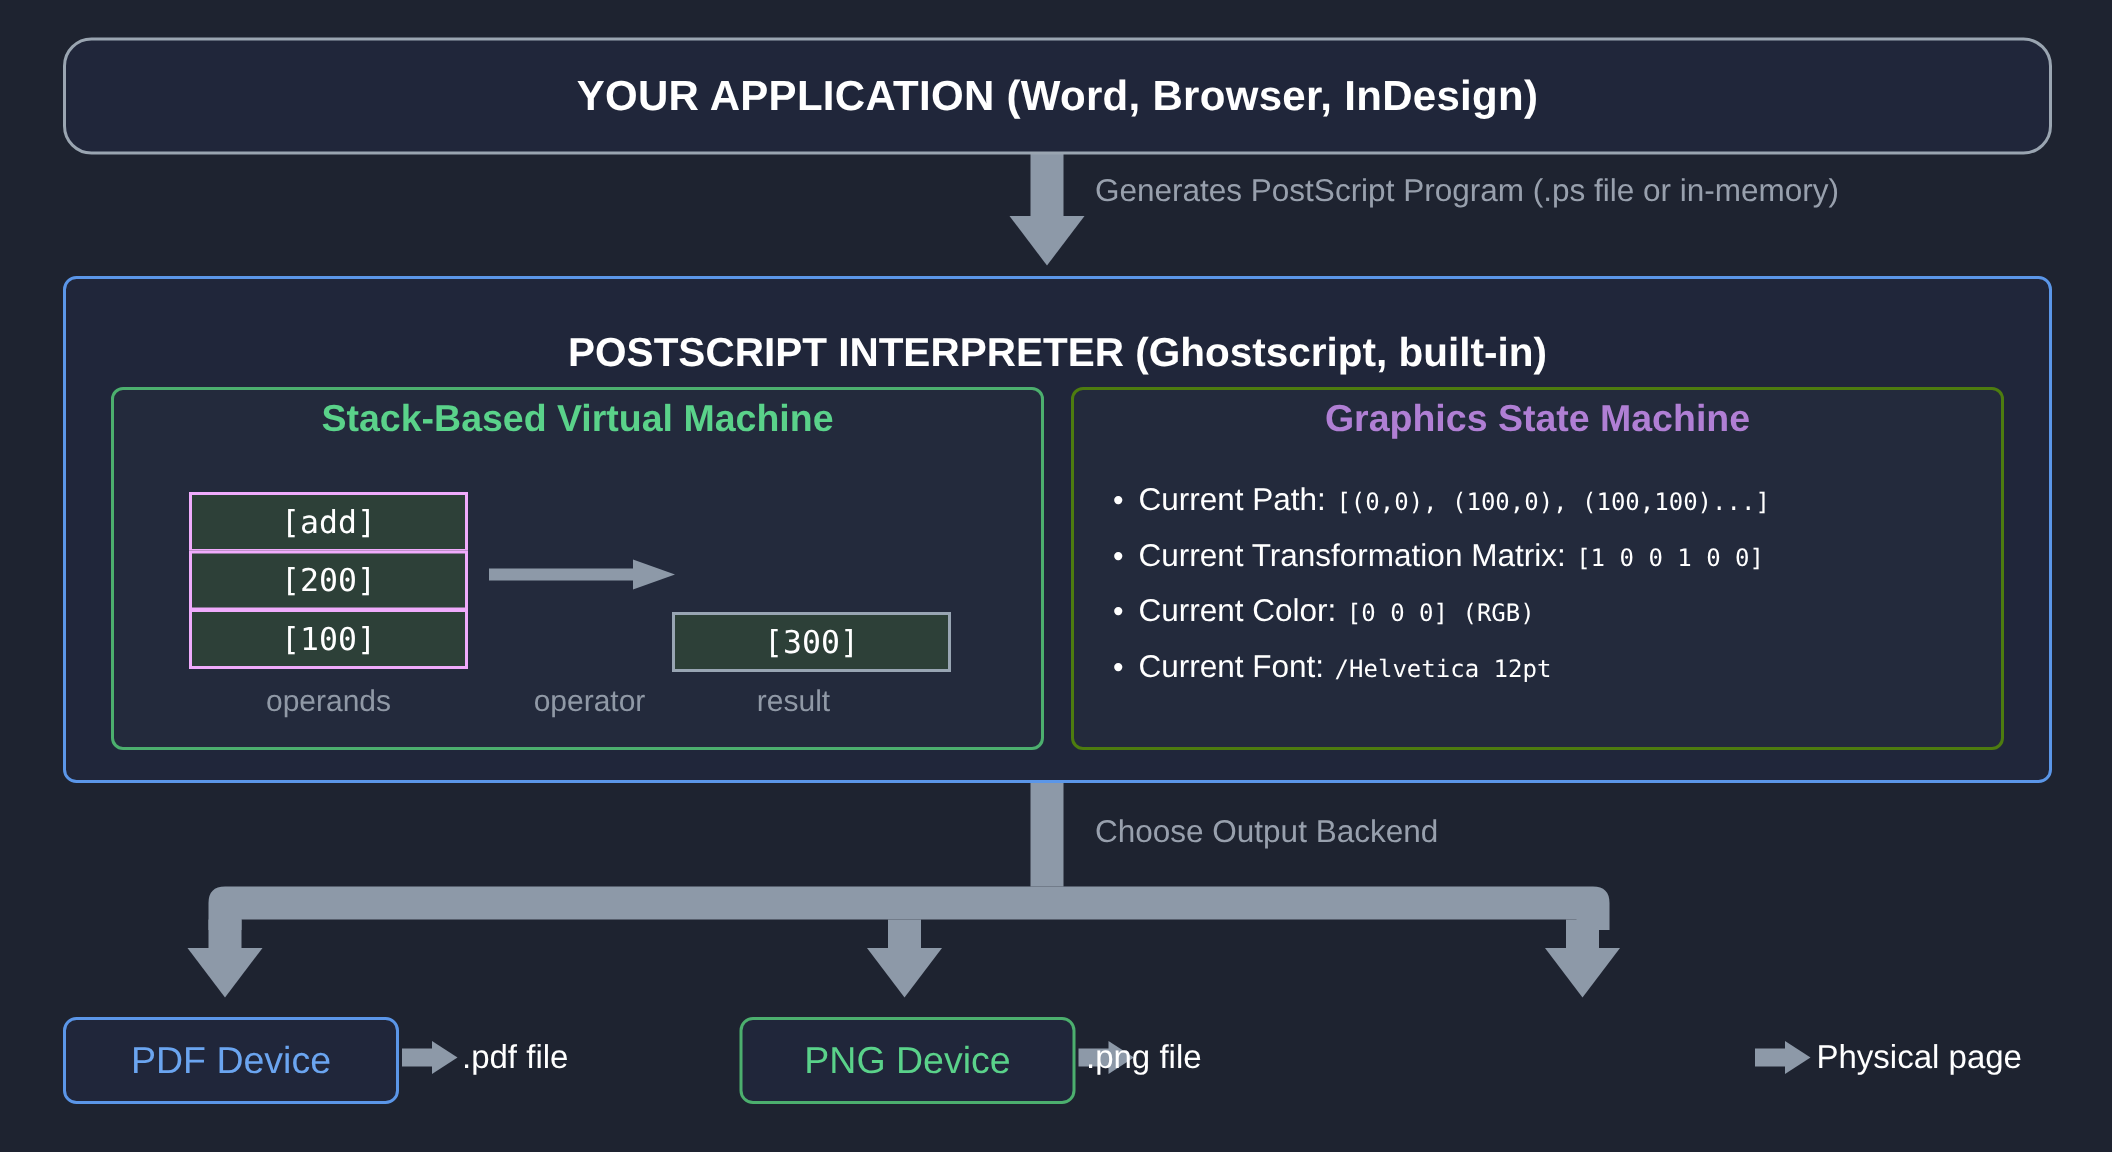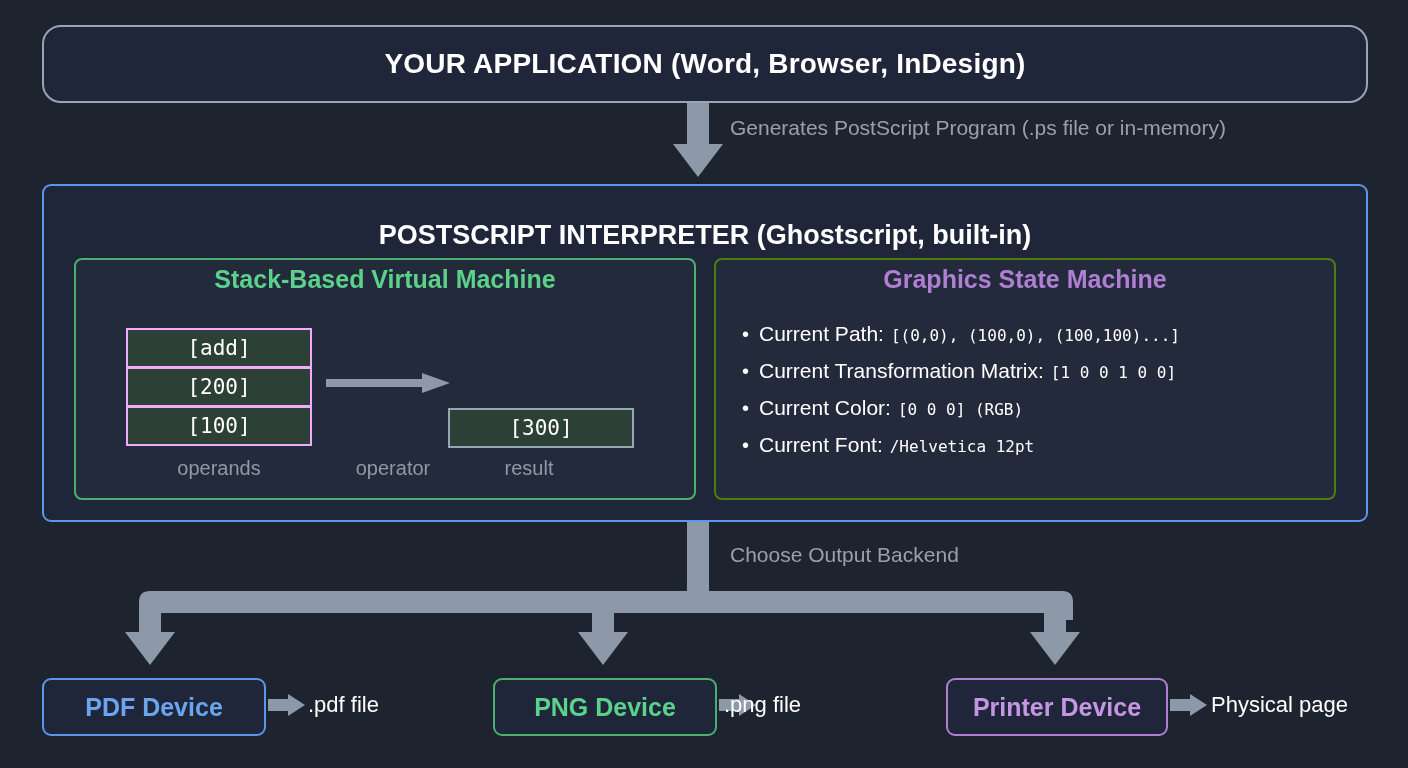--- a/index.html
+++ b/index.html
@@ -120,21 +120,21 @@
     margin-left: 7px; font-size: 16px;
   }
 
   
   .device-box {
     position: absolute;
     height: 54px;
     border-radius: 9px;
     background: #20263a;
     display: flex; align-items: center; justify-content: center;
-    font-size: 25px; font-weight: bold;
+    font-size: 25px; font-weight: normal;
   }
   #pdf-device     { left: 42px;  top: 678px; width: 220px; border: 2px solid #5b96e8; color: #6ba5f0; }
   #png-device     { left: 493px; top: 678px; width: 220px; border: 2px solid #4caf6e; color: #5ad28a; }
   #printer-device { left: 946px; top: 678px; width: 218px; border: 2px solid #b07fd4; color: #c596e4; }
 
   .device-out {
     position: absolute;
     font-size: 22px; color: #ffffff;
     top: 692px;
     white-space: nowrap;
@@ -269,20 +269,17 @@
     <span class="mono">.pdf</span><span> file</span>
   </div>
 
   <div class="device-box" id="png-device">
     <span>PNG Device</span>
   </div>
   <div class="device-out" id="out-png">
     <span class="mono">.png</span><span> file</span>
   </div>
 
-  <div class="device-box" id="printer-device">
-    <span>Printer Device</span>
-  </div>
   <div class="device-out" id="out-printer">
     <span>Physical page</span>
   </div>
 
 </div>
 
 </body></html>

